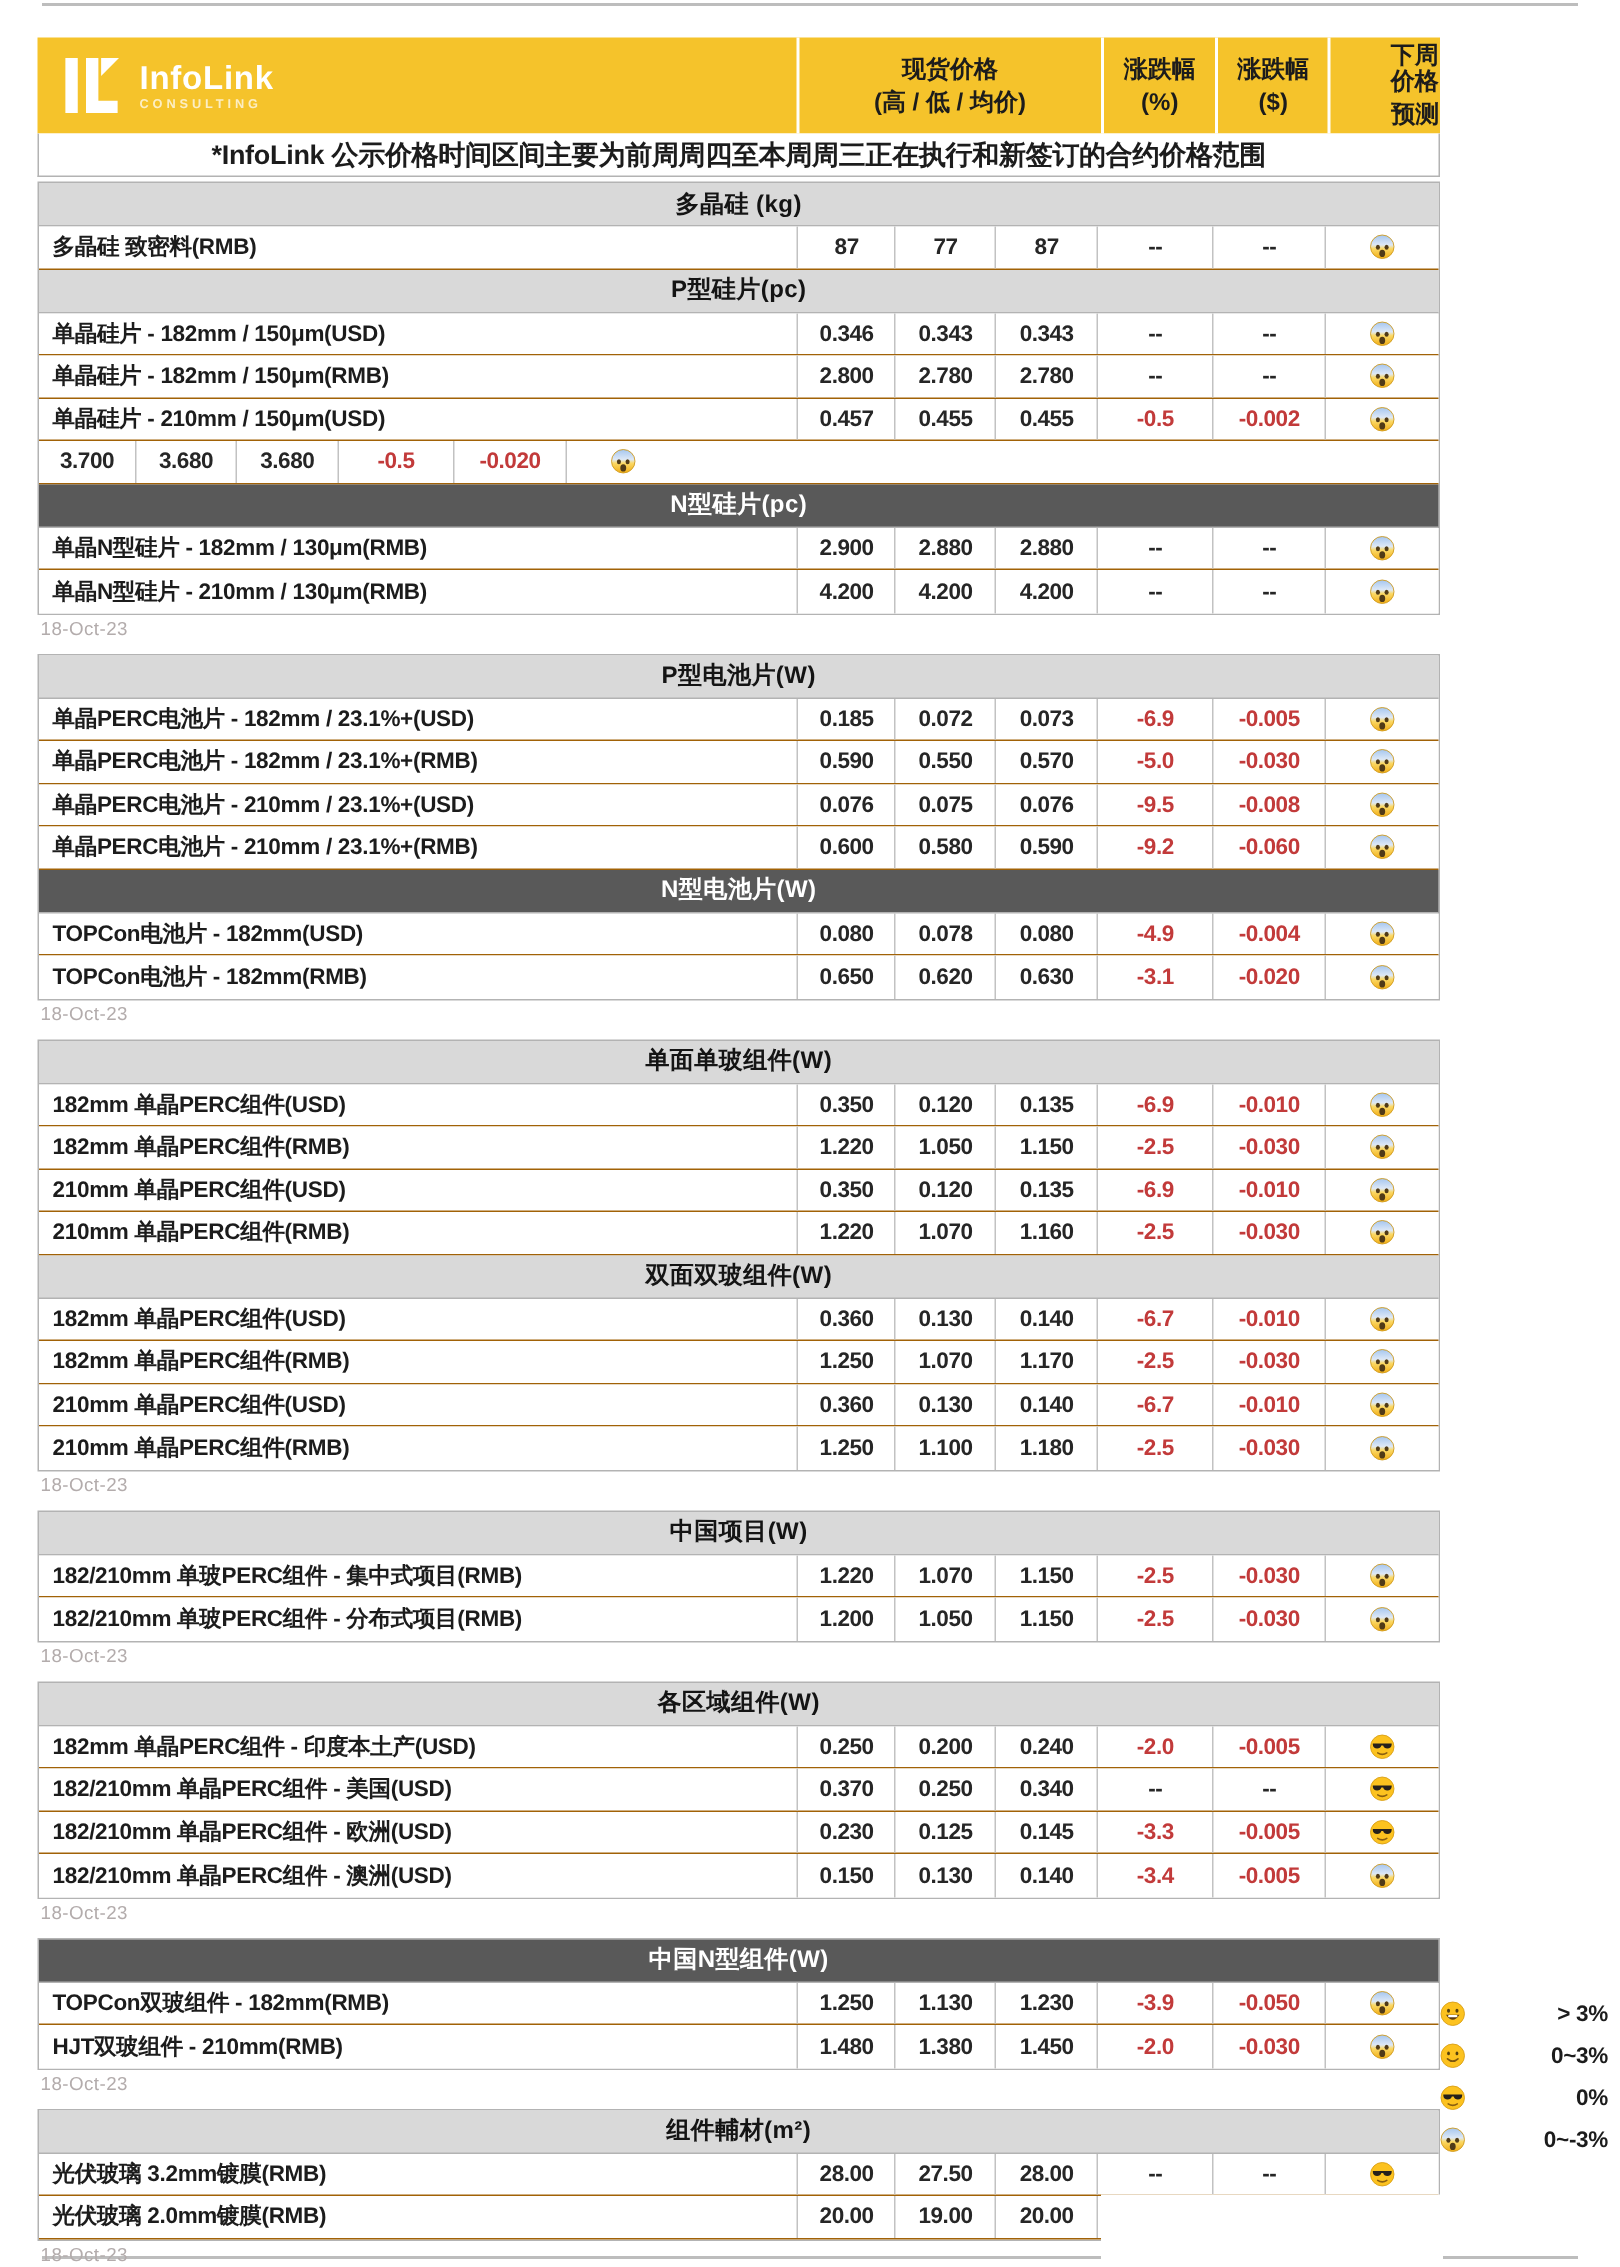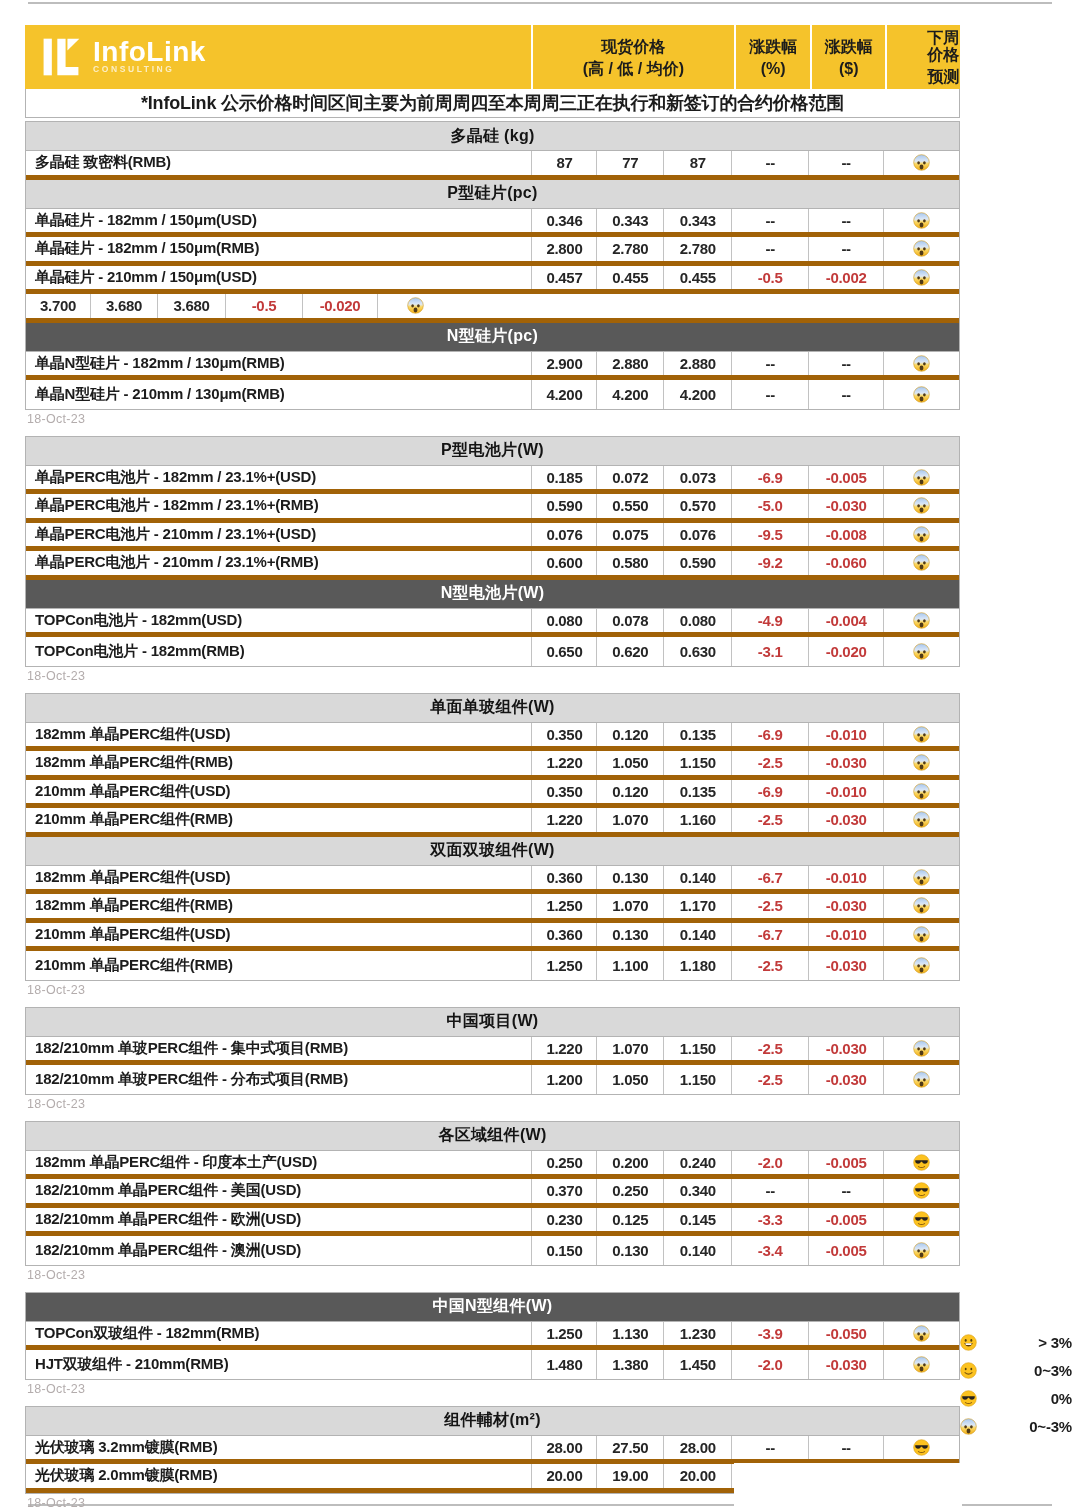--- a/index.html
+++ b/index.html
@@ -15,37 +15,37 @@
   .edge-top { top:2px; }
   .edge-bottom { top:1504px; }
 
   .table-area { position:absolute; left:25px; top:25px; width:935px; }
 
   
   .yellow-header { display:flex; height:64px; background:#F5C32B; }
   .yh-name { width:508px; display:flex; align-items:center; padding-left:14px; }
   .logo { display:flex; align-items:center; gap:10px; }
   .logo-mark { width:44px; height:44px; }
-  .brand { color:#fff; font-size:28px; font-weight:bold; letter-spacing:0.5px; line-height:24px; }
+  .brand { color:#fff; font-size:22px; font-weight:bold; letter-spacing:0.5px; line-height:24px; }
   .brand-sub { color:rgba(255,255,255,0.72); font-size:8.5px; font-weight:bold; letter-spacing:2.6px; line-height:11px; }
   .yh-col { border-left:2px solid #ffffff; display:flex; flex-direction:column; align-items:center; justify-content:center; gap:5px; font-weight:bold; font-size:16px; line-height:17px; }
   .yh-spot { width:204px; } .yh-pct { width:77px; } .yh-usd { width:75px; } .yh-fc { width:75px;padding-left:40px; }
 
   
   .note-row { height:29px; display:flex; align-items:center; justify-content:center;
     font-size:18px; font-weight:bold; letter-spacing:-0.2px;
     border:1px solid #b3b3b3; border-top:none; margin-bottom:3px; background:#fff; }
 
   
   .block { border:1px solid #b3b3b3; background:#fff; position:relative; }
   .section-header { height:29px; display:flex; align-items:center; justify-content:center;
     background:#D9D9D9; color:#141414; font-size:16px; font-weight:bold; letter-spacing:0.3px;
     border-bottom:1px solid #b3b3b3; }
   .section-header.dark { background:#595959; color:#ffffff; }
-  .row { display:flex; height:28.5px; border-bottom:5px solid #a16207; background:#fff; }
+  .row { display:flex; height:28.5px; border-bottom:1px solid #a16207; background:#fff; }
   .row:last-child { border-bottom:none; }
   .cell { border-right:1px solid #c2c2c2; display:flex; align-items:center; justify-content:center;
     font-size:15px; overflow:hidden; }
   .cell.name { width:507px; justify-content:flex-start; padding-left:9px; font-weight:bold; letter-spacing:-0.2px; }
   .cell.high { width:65px; } .cell.low { width:67px; } .cell.avg { width:68px; }
   .cell.pct { width:77px; } .cell.usd { width:75px; }
   .cell.fc { width:75px; border-right:none; }
   .num { font-weight:bold; letter-spacing:-0.3px; color:#262626; }
   .neg { color:#C23A3A; }
   .emo { width:17px; height:17px; display:inline-flex; }

